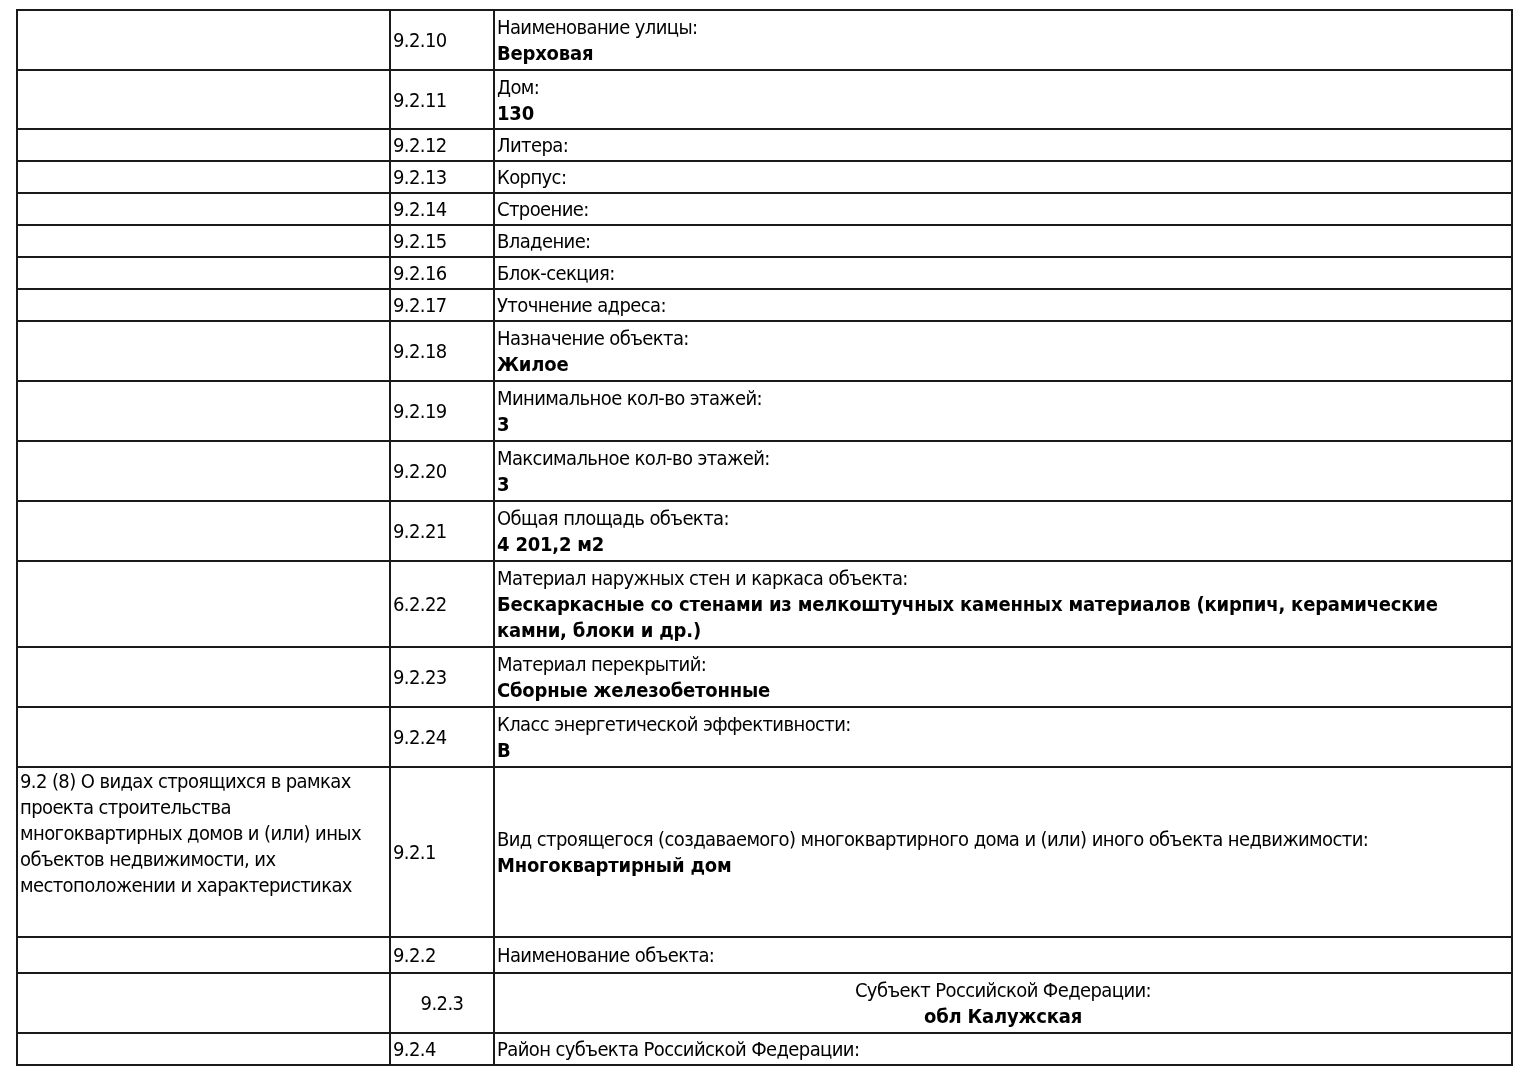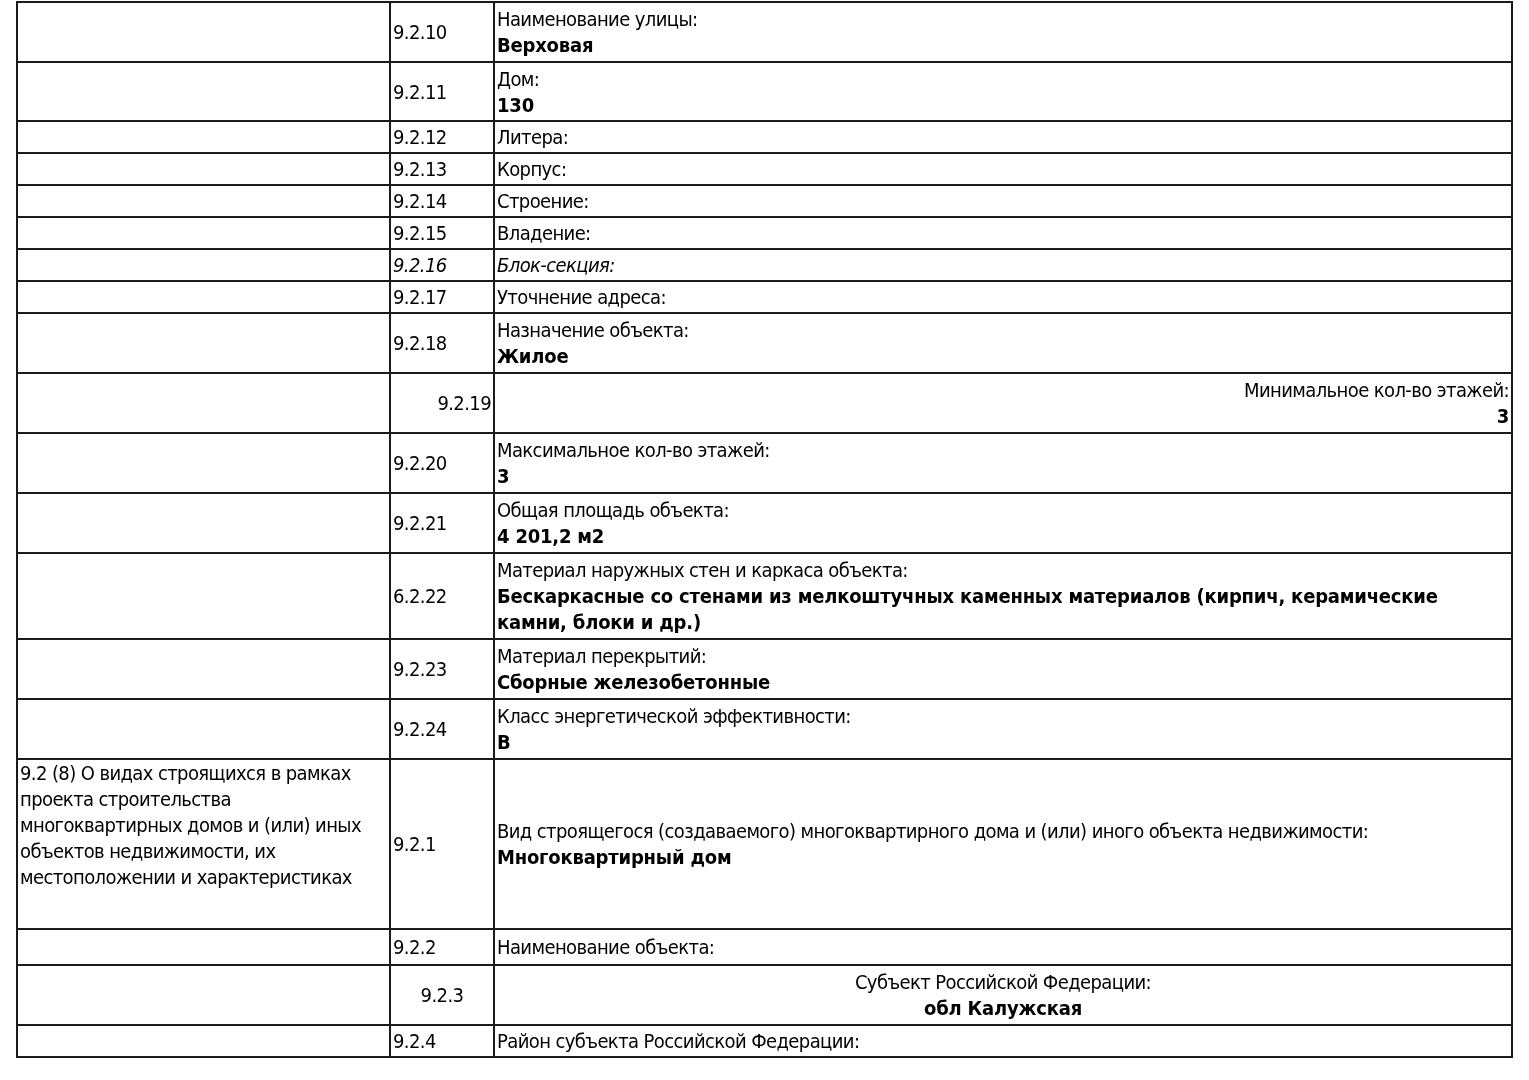--- a/index.html
+++ b/index.html
@@ -1,18 +1,18 @@
 <!DOCTYPE html>
 <html><head>
 <meta charset="utf-8">
 <style>
   html, body { margin: 0; padding: 0; background: #ffffff; }
   body { width: 1529px; height: 1080px; position: relative; overflow: hidden;
          font-family: "DejaVu Sans", sans-serif; color: #000; }
-  table.doc { position: absolute; left: 16px; top: 1px; width: 1497px;
+  table.doc { position: absolute; left: 16px; top: 9px; width: 1497px;
               border-collapse: collapse; table-layout: fixed; }
   table.doc td { border: 2px solid #1a1a1a; padding: 0 2px; vertical-align: middle;
                  font-size: 20px; line-height: 26px; font-stretch: condensed; }
   col.c1 { width: 373px; } col.c2 { width: 104px; } col.c3 { width: auto; }
   .lbl { display: block; letter-spacing: -0.6px; }
   .val { display: block; font-weight: bold; letter-spacing: -0.2px; }
   .num { letter-spacing: -0.6px; }
   .sect { vertical-align: top !important; letter-spacing: -0.6px; }
 </style>
 </head>
@@ -66,21 +66,21 @@
     </td>
   </tr>
       <tr style="height: 32px; padding-left: 24px;">
     <td class="sect"><span></span></td>
     <td><span class="num">9.2.15</span></td>
     <td>
       <span class="lbl">Владение:</span>
 
     </td>
   </tr>
-      <tr style="height: 32px; font-style: italic;">
+      <tr style="height: 32px;">
     <td class="sect"><span></span></td>
     <td><span class="num">9.2.16</span></td>
     <td>
       <span class="lbl">Блок-секция:</span>
 
     </td>
   </tr>
       <tr style="height: 32px;">
     <td class="sect"><span></span></td>
     <td><span class="num">9.2.17</span></td>
@@ -90,21 +90,21 @@
     </td>
   </tr>
       <tr style="height: 60px;">
     <td class="sect"><span></span></td>
     <td><span class="num">9.2.18</span></td>
     <td>
       <span class="lbl">Назначение объекта:</span>
       <span class="val">Жилое</span>
     </td>
   </tr>
-      <tr style="height: 60px; text-align: right;">
+      <tr style="height: 60px;">
     <td class="sect"><span></span></td>
     <td><span class="num">9.2.19</span></td>
     <td>
       <span class="lbl">Минимальное кол-во этажей:</span>
       <span class="val">3</span>
     </td>
   </tr>
       <tr style="height: 60px;">
     <td class="sect"><span></span></td>
     <td><span class="num">9.2.20</span></td>

